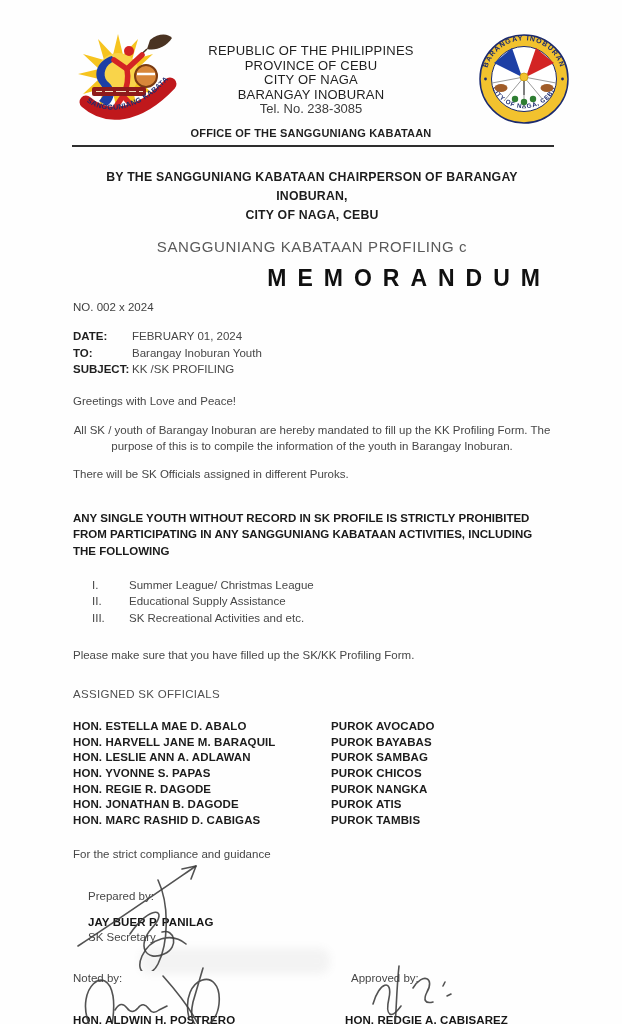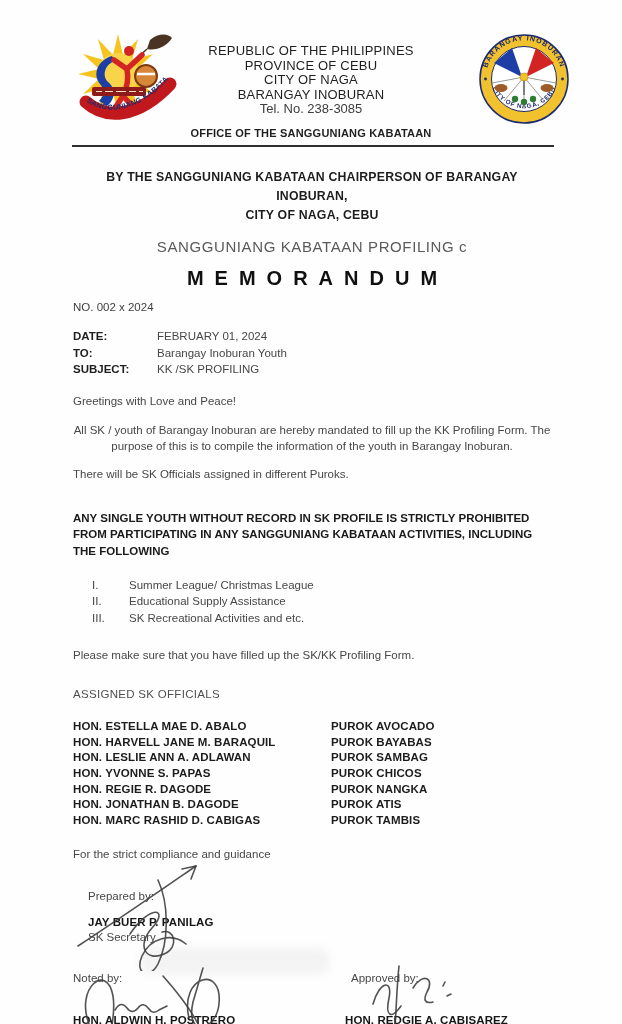--- a/index.html
+++ b/index.html
@@ -16,26 +16,26 @@
   .hdr-text .ln { font-size:13px; font-weight:normal; color:#1f1f1f; line-height:14.6px; letter-spacing:0.2px; }
   .hdr-text .tel { font-size:13px; font-weight:normal; color:#3c3c3c; line-height:14.6px; }
   .office-line { position:absolute; left:0; right:0; top:127px; text-align:center;
     font-size:11px; font-weight:bold; color:#1f1f1f; letter-spacing:0.2px; }
   .rule { position:absolute; left:72px; right:68px; top:145px; border-top:2.5px solid #2e2e2e; }
 
   
   .doc { position:absolute; left:73px; top:168px; width:478px; font-size:11.5px; line-height:1.45; }
   .byline { text-align:center; font-size:12.3px; font-weight:bold; color:#1d1d1d; line-height:19px; letter-spacing:0.2px; }
   .profiling { text-align:center; font-size:15px; color:#5a5a5a; letter-spacing:0.6px; margin-top:11px; }
-  .memo-title { text-align:center; font-size:20px; font-weight:bold; color:#101010;
+  .memo-title { text-align:right; font-size:23px; font-weight:bold; color:#101010;
     letter-spacing:11px; padding-left:11px; margin-top:7px; line-height:26px; }
   .memo-no { margin-top:8px; color:#3f3f3f; }
   .meta { margin-top:13px; }
   .meta-row { display:flex; line-height:16.5px; }
-  .meta-row .lbl { width:84px; font-weight:bold; color:#1f1f1f; }
+  .meta-row .lbl { width:59px; font-weight:bold; color:#1f1f1f; }
   .meta-row .val { color:#474747; }
   .greeting { margin-top:15px; }
   .para1 { margin-top:12px;text-align:center; }
   .para2 { margin-top:11px; }
   .warning { margin-top:27px; font-weight:bold; color:#1a1a1a; line-height:16.8px; }
   .list { margin-top:17px; }
   .list-row { display:flex; line-height:16.3px; }
   .list-row .numeral { width:22px; margin-left:19px; }
   .list-row .txt { margin-left:15px; }
   .closing { margin-top:21px; }

